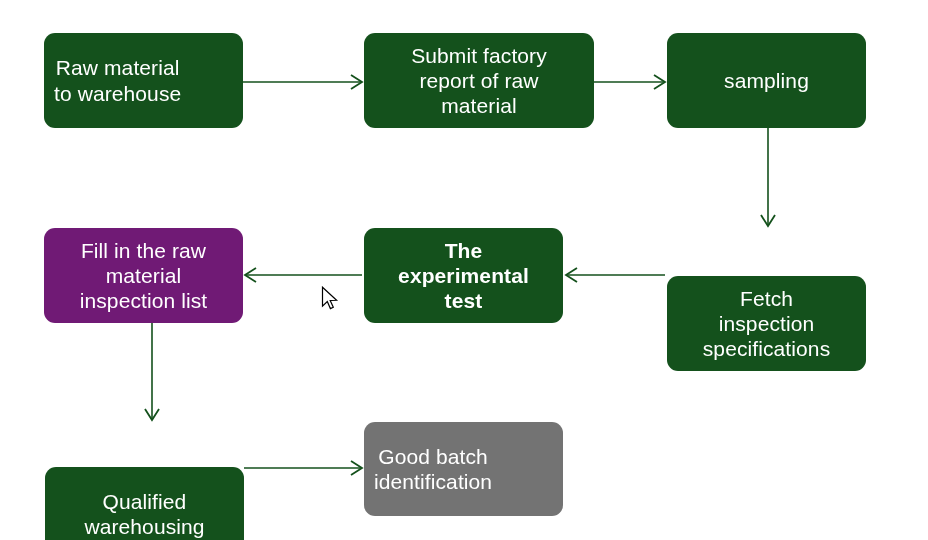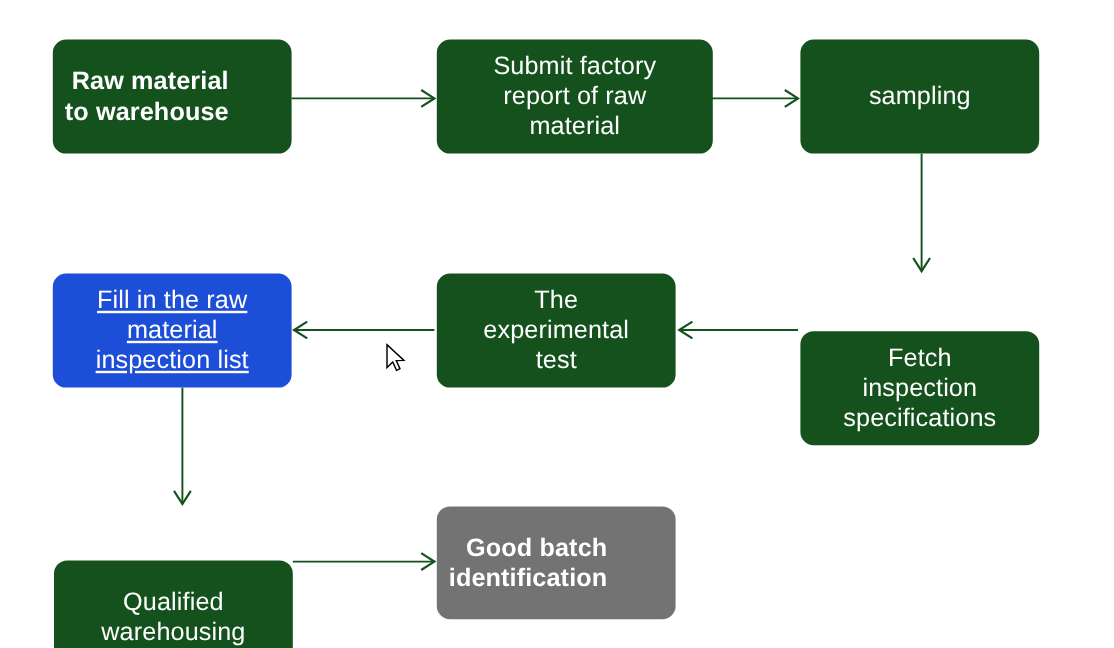--- a/index.html
+++ b/index.html
@@ -23,29 +23,29 @@
     color: #ffffff;
     display: flex;
     flex-direction: column;
     justify-content: center;
     line-height: 1.20;
     font-size: 21px;
     letter-spacing: 0.1px;
     padding: 0 10px;
     white-space: pre-line;
   }
-  .align-left   { align-items: flex-start; text-align: right; font-weight: bold; }
+  .align-left   { align-items: flex-start; text-align: center; }
   .align-center { align-items: center;     text-align: center; }
 
   
   #node-raw-material      { left: 44px;  top: 33px;  width: 199px; height: 95px; }
   #node-submit-report     { left: 364px; top: 33px;  width: 230px; height: 95px; }
   #node-sampling          { left: 667px; top: 33px;  width: 199px; height: 95px; text-align: center; }
   #node-fetch-specs       { left: 667px; top: 228px; width: 199px; height: 95px; margin-top: 48px; }
-  #node-experimental-test { left: 364px; top: 228px; width: 199px; height: 95px; }
+  #node-experimental-test { left: 364px; top: 228px; width: 199px; height: 95px; font-weight: bold; }
   #node-fill-inspection   { left: 44px;  top: 228px; width: 199px; height: 95px; }
   #node-qualified-wh      { left: 45px;  top: 422px; width: 199px; height: 94px; margin-top: 45px; }
   #node-good-batch        { left: 364px; top: 422px; width: 199px; height: 94px; }
 
   #edges {
     position: absolute;
     left: 0; top: 0;
     width: 928px;
     height: 540px;
     pointer-events: none;
@@ -114,21 +114,21 @@
   <div class="node align-center" id="node-sampling" style="background: rgb(20, 81, 28); color: rgb(255, 255, 255);">sampling</div>
 
   <div class="node align-center" id="node-fetch-specs" style="background: rgb(20, 81, 28); color: rgb(255, 255, 255);">Fetch
 inspection
 specifications</div>
 
   <div class="node align-center" id="node-experimental-test" style="background: rgb(20, 81, 28); color: rgb(255, 255, 255);">The
 experimental
 test</div>
 
-  <div class="node align-center" id="node-fill-inspection" style="background: #1d4ed8; color: rgb(255, 255, 255); text-decoration: underline;">Fill in the raw
+  <div class="node align-center" id="node-fill-inspection" style="background: #701a75; color: rgb(255, 255, 255);">Fill in the raw
 material
 inspection list</div>
 
   <div class="node align-center" id="node-qualified-wh" style="background: rgb(20, 81, 28); color: rgb(255, 255, 255);">Qualified
 warehousing</div>
 
   <div class="node align-left" id="node-good-batch" style="background: #737373; color: rgb(255, 255, 255);">Good batch
 identification</div>
 
   <svg id="cursor" viewBox="0 0 18 26" xmlns="http://www.w3.org/2000/svg" style="left: 321px; top: 286px;">

